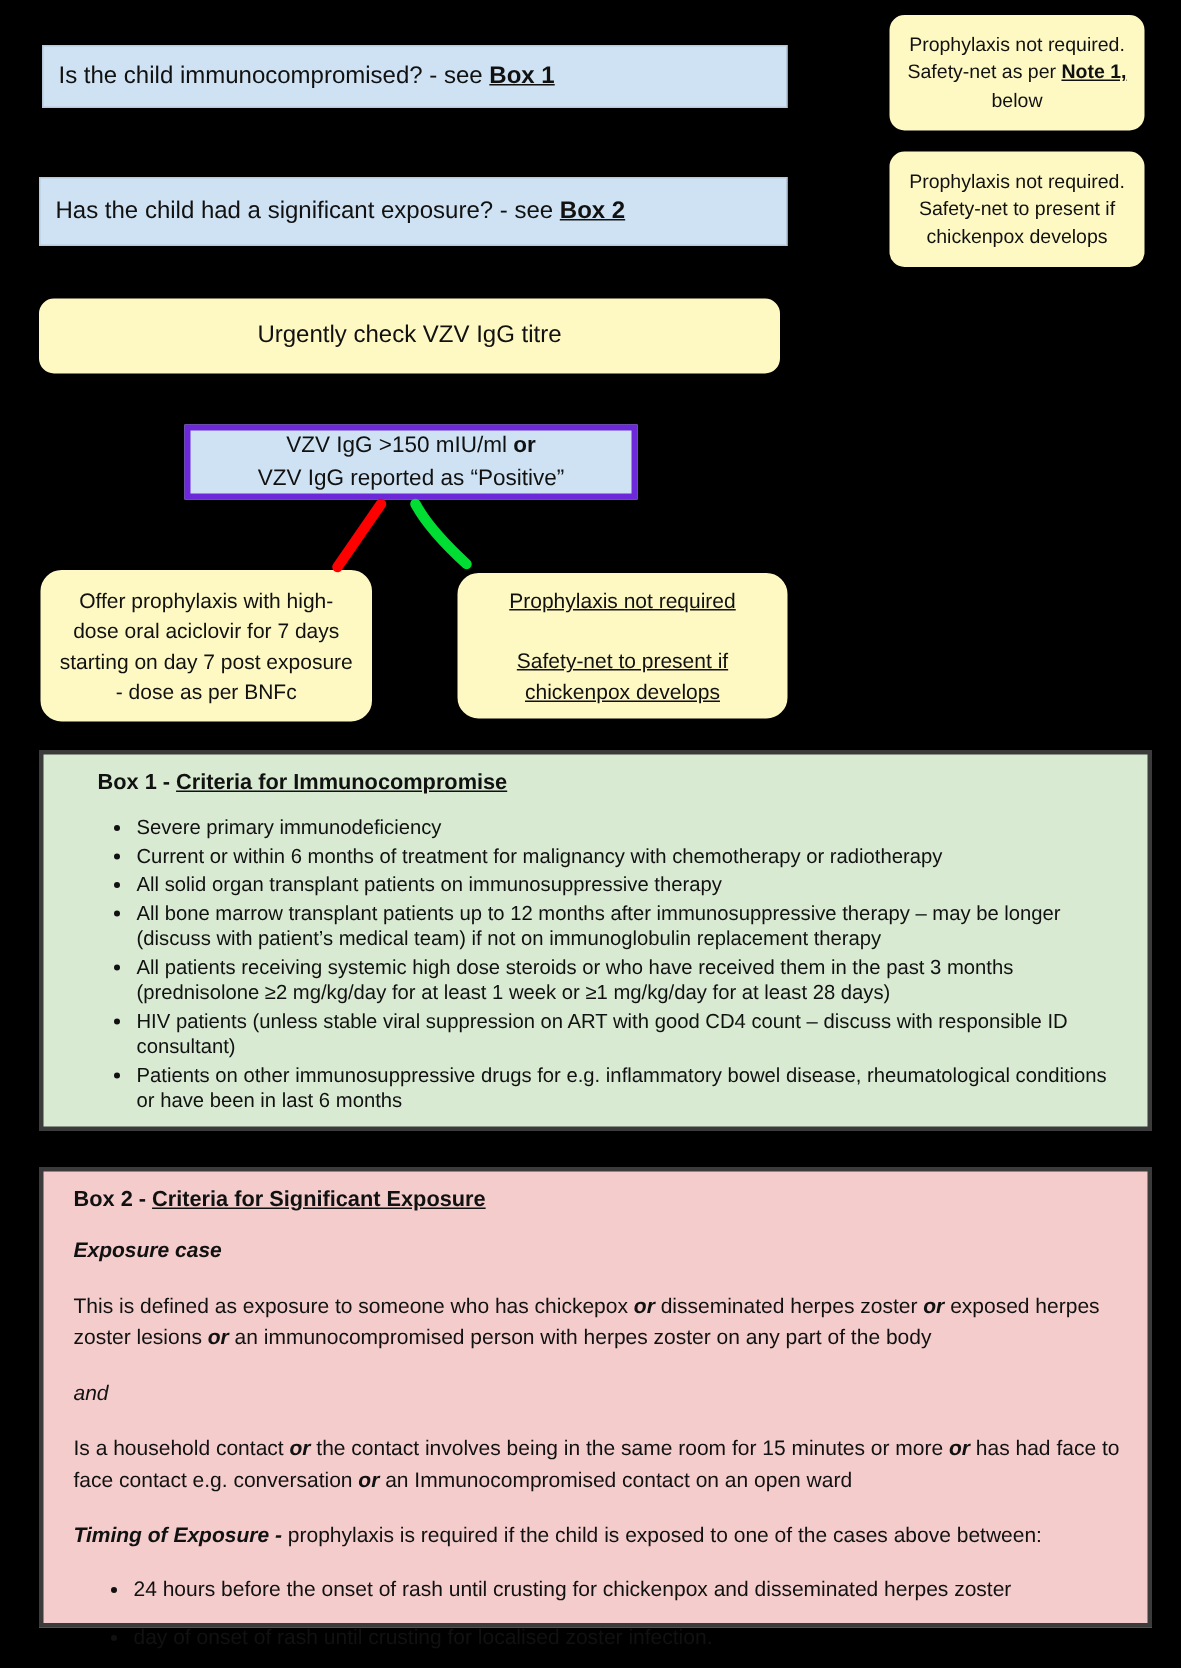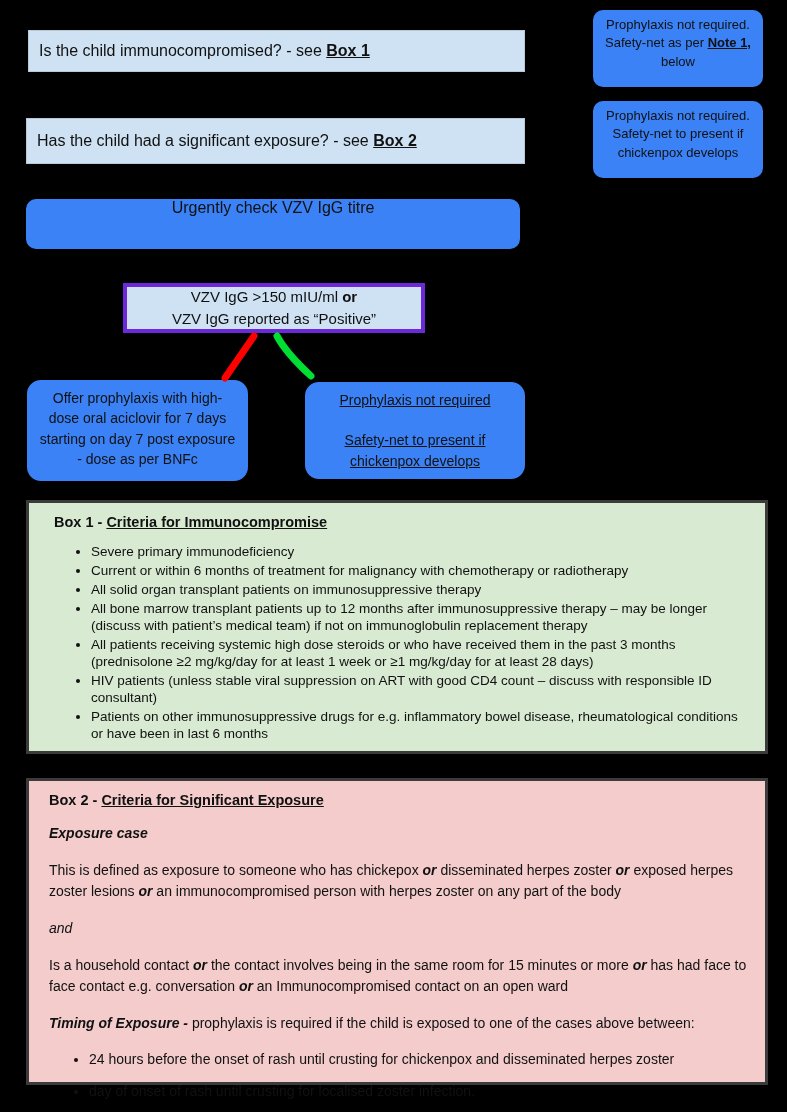--- a/index.html
+++ b/index.html
@@ -31,41 +31,41 @@
     display: flex;
     flex-direction: column;
     align-items: center;
     justify-content: center;
     text-align: center;
     font-size: 15px;
     line-height: 1.5;
   }
   
   .peach {
-    background: #3b82f6;
+    background: #fef9c3;
     border: 2px solid #000;
     display: flex;
     flex-direction: column;
     align-items: center;
-    justify-content: flex-start;
+    justify-content: center;
     text-align: center;
   }
   .notebox { border-radius: 12px; font-size: 13px; line-height: 1.42; padding: 6px 10px; }
   .checkbox-wide { border-radius: 12px; font-size: 16px; }
   .resultbox { border-radius: 16px; font-size: 14px; line-height: 1.45; padding: 8px 12px; }
   .resultbox .gap-line { margin-top: 20px; }
 
   
   .critbox {
     border: 3px solid #3b3b3b;
     padding: 11px 16px 0 16px;
   }
   .critbox.green { background: #d9ead3; font-size: 13.5px; }
   .critbox.pink  { background: #f4cccc; font-size: 14px; }
-  .crit-header { font-size: 14.5px; font-weight: bold; margin-left: 9px; }
+  .crit-header { font-size: 14.5px; font-weight: bold; margin-left: 20px; }
   .box-list { margin: 13px 0 0 0; padding-left: 46px; }
   .green .box-list li { line-height: 1.26; margin-bottom: 2px; }
   .pink .box-list { margin-top: 15px; padding-left: 44px; }
   .pink .box-list li { line-height: 1.4; margin-bottom: 13px; }
   .pink .para { margin-top: 15px; line-height: 1.55; margin-left: 4px; margin-right: 2px; }
   .pink .crit-header { margin-left: 4px; }
 
   
   .fb { font-weight: bold; }
   .fi { font-style: italic; }

